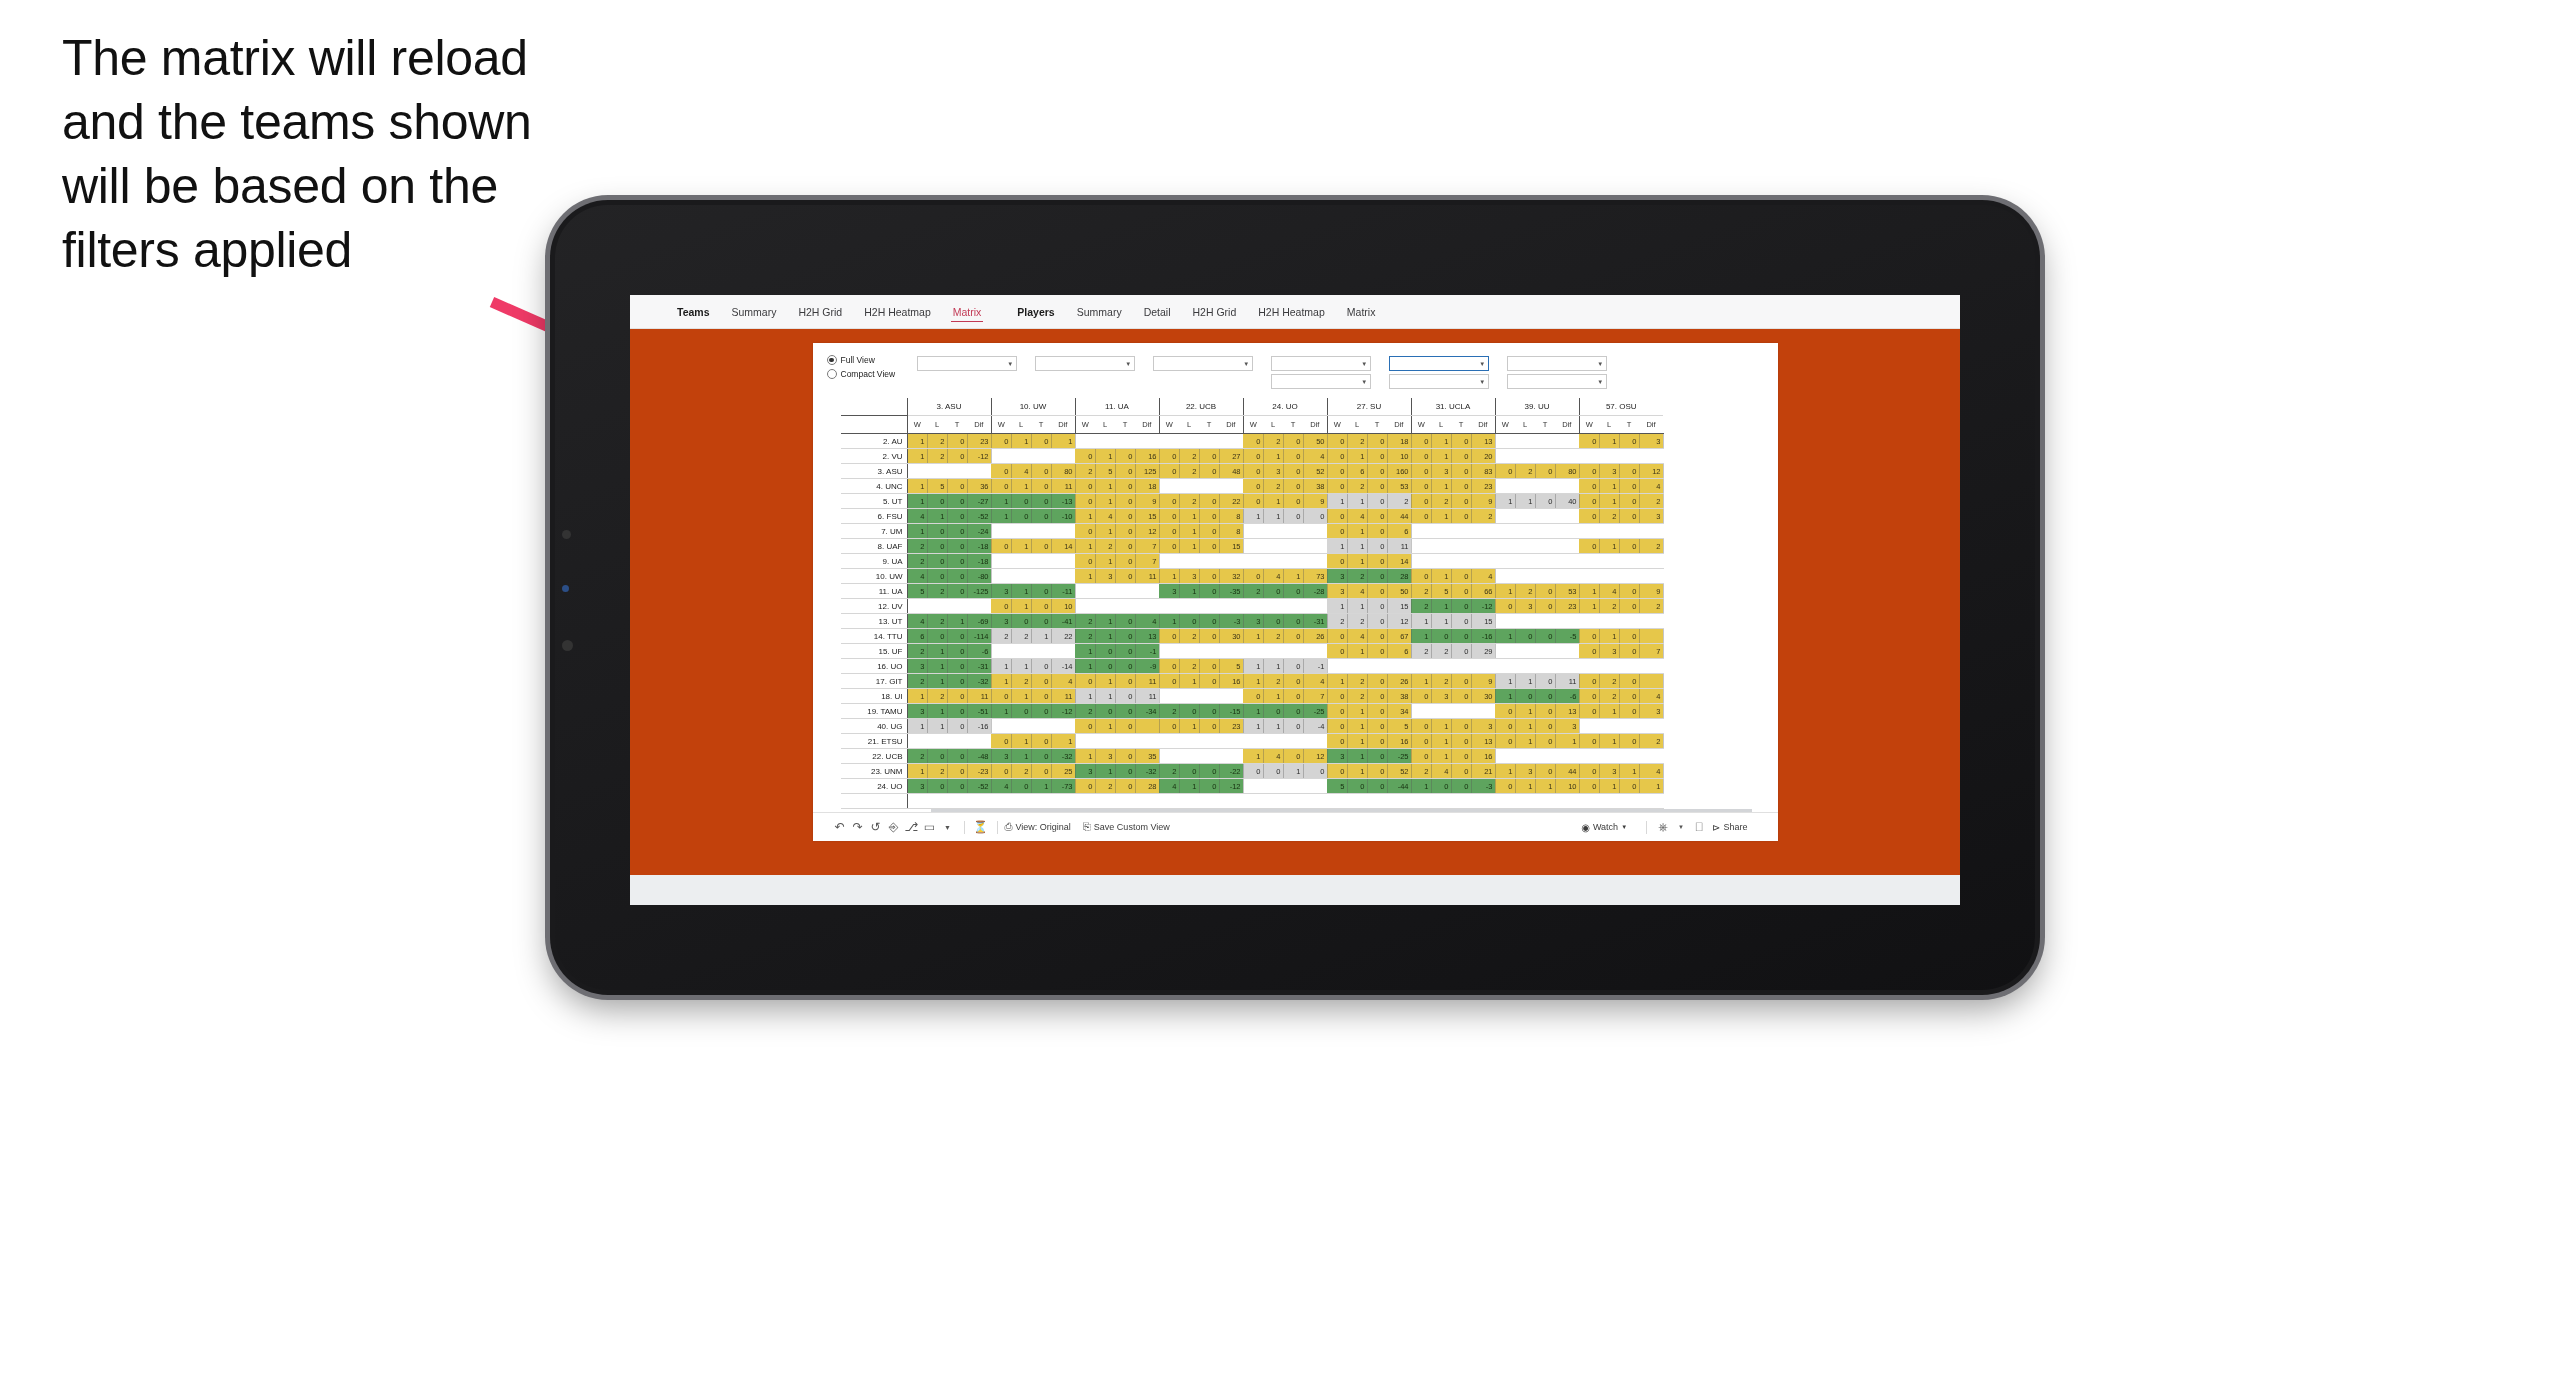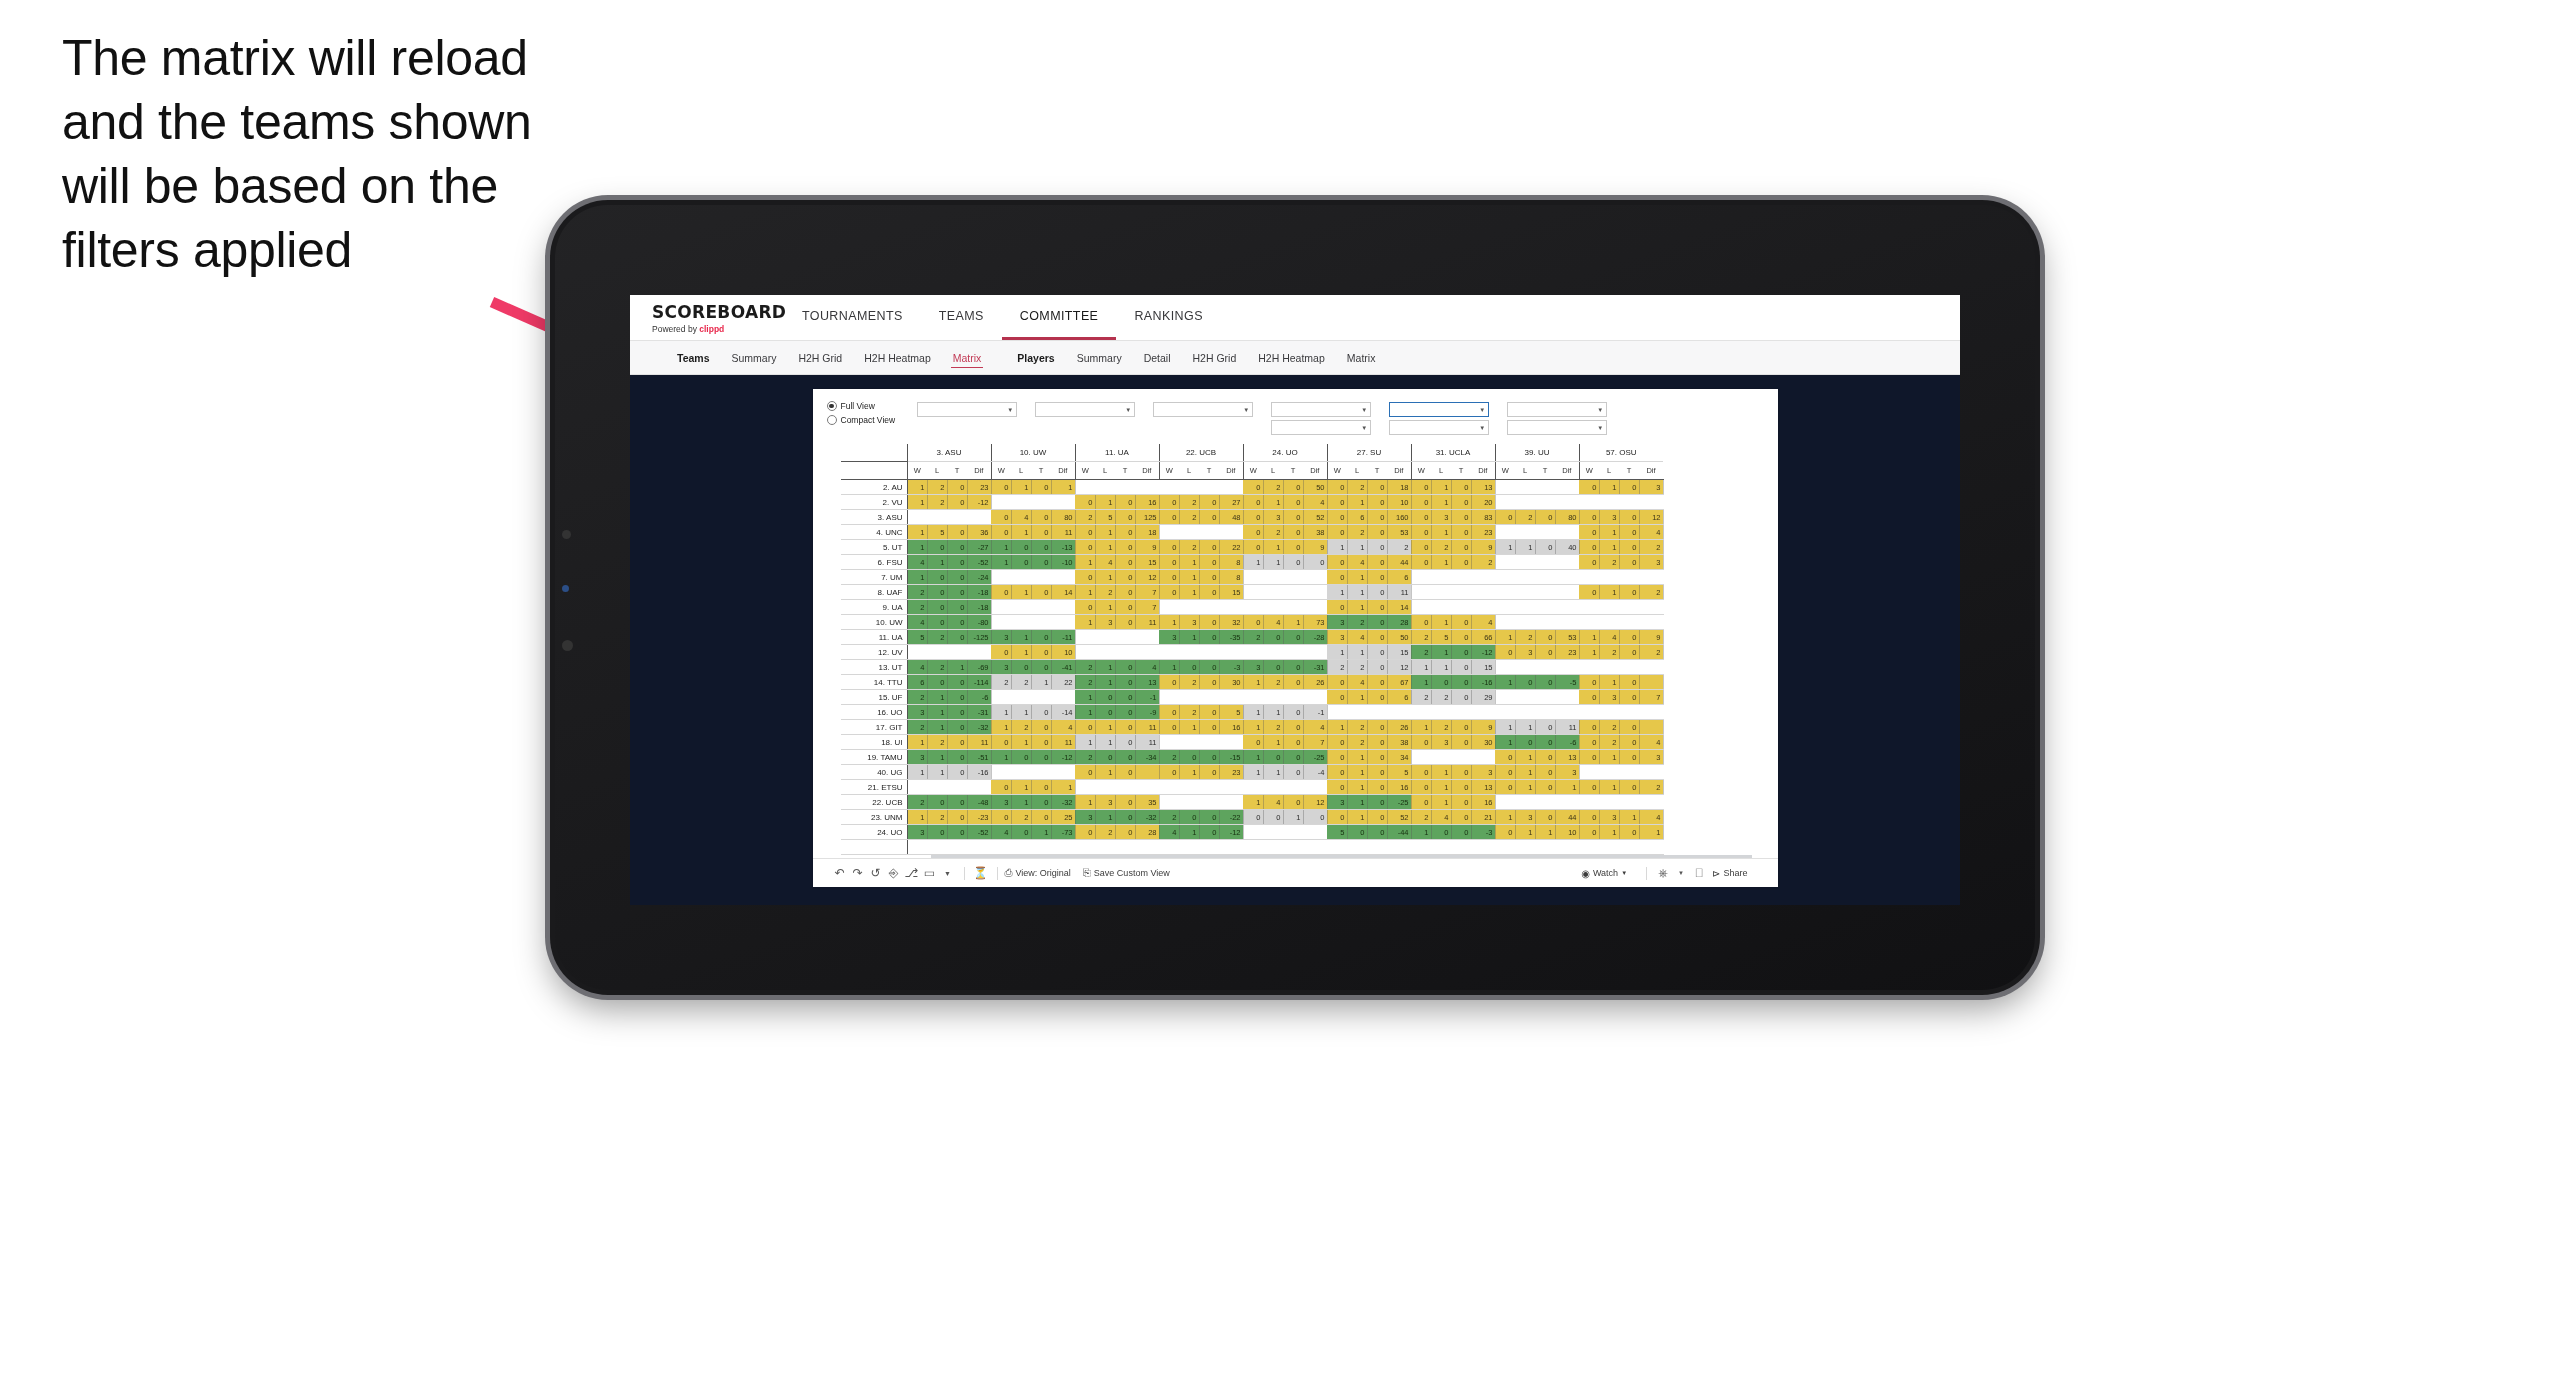--- a/index.html
+++ b/index.html
@@ -49,21 +49,21 @@
   .topnav-item.active{border-bottom-color:#b5324e;color:#1b1b1b;}
   
   #subbar{height:33px;background:#f7f7f8;display:flex;align-items:center;
           border-bottom:1px solid #e2e2e2;padding-left:22px;gap:0;}
   .sub-item{font-size:10.5px;color:#3a3a3d;padding:0 11px;cursor:pointer;position:relative;
             height:33px;display:flex;align-items:center;}
   .sub-item.group-head{font-weight:bold;color:#1b1b1b;margin-left:14px;}
   .sub-item.sel{color:#c23a55;}
   .sub-item.sel:after{content:"";position:absolute;left:9px;right:9px;bottom:6px;height:1.5px;background:#c23a55;}
   
-  #wb{position:relative;height:calc(100% - 78px);background:#0f172a;padding-top:14px;}
+  #wb{position:relative;height:calc(100% - 78px);background:#c2410c;padding-top:14px;}
   #sheet{
     margin:0 auto;width:965px;height:498px;background:#ffffff;position:relative;
     box-shadow:0 0 2px rgba(0,0,0,.16);
   }
   
   #filters{display:flex;padding:11px 14px 6px 14px;gap:0;align-items:flex-start;}
   .fgroup{margin-right:18px;}
   .flabel{font-size:8.5px;color:#333;margin-bottom:2px;white-space:nowrap;}
   .fsel{
     width:100px;height:15px;border:1px solid #c9c9c9;background:#fff;
@@ -133,32 +133,20 @@
   <line x1="12" y1="12" x2="412" y2="188" stroke="#ef3a67" stroke-width="11" marker-end="url(#ah)"></line>
 </svg>
 
 <div id="tablet">
   <div class="tab-dot" style="top:330px;width:9px;height:9px;"></div>
   <div class="tab-dot" style="top:385px;width:7px;height:7px;background:#2b4e86;"></div>
   <div class="tab-dot" style="top:440px;width:11px;height:11px;"></div>
 
   <div id="screen">
 
-    <div id="appbar">
-      <div id="logo-wrap">
-        <div id="logo">SCOREBOARD</div>
-        <div id="logo-sub"><span>Powered by </span><b>clippd</b></div>
-      </div>
-      <div class="topnav" id="topnav">
-          <div class="topnav-item">TOURNAMENTS</div>
-          <div class="topnav-item">TEAMS</div>
-          <div class="topnav-item active">COMMITTEE</div>
-          <div class="topnav-item">RANKINGS</div>
-        </div>
-    </div>
 
     <div id="subbar">
         <div class="sub-item group-head">Teams</div>
         <div class="sub-item">Summary</div>
         <div class="sub-item">H2H Grid</div>
         <div class="sub-item">H2H Heatmap</div>
         <div class="sub-item sel">Matrix</div>
         <div class="sub-item group-head">Players</div>
         <div class="sub-item">Summary</div>
         <div class="sub-item">Detail</div>

